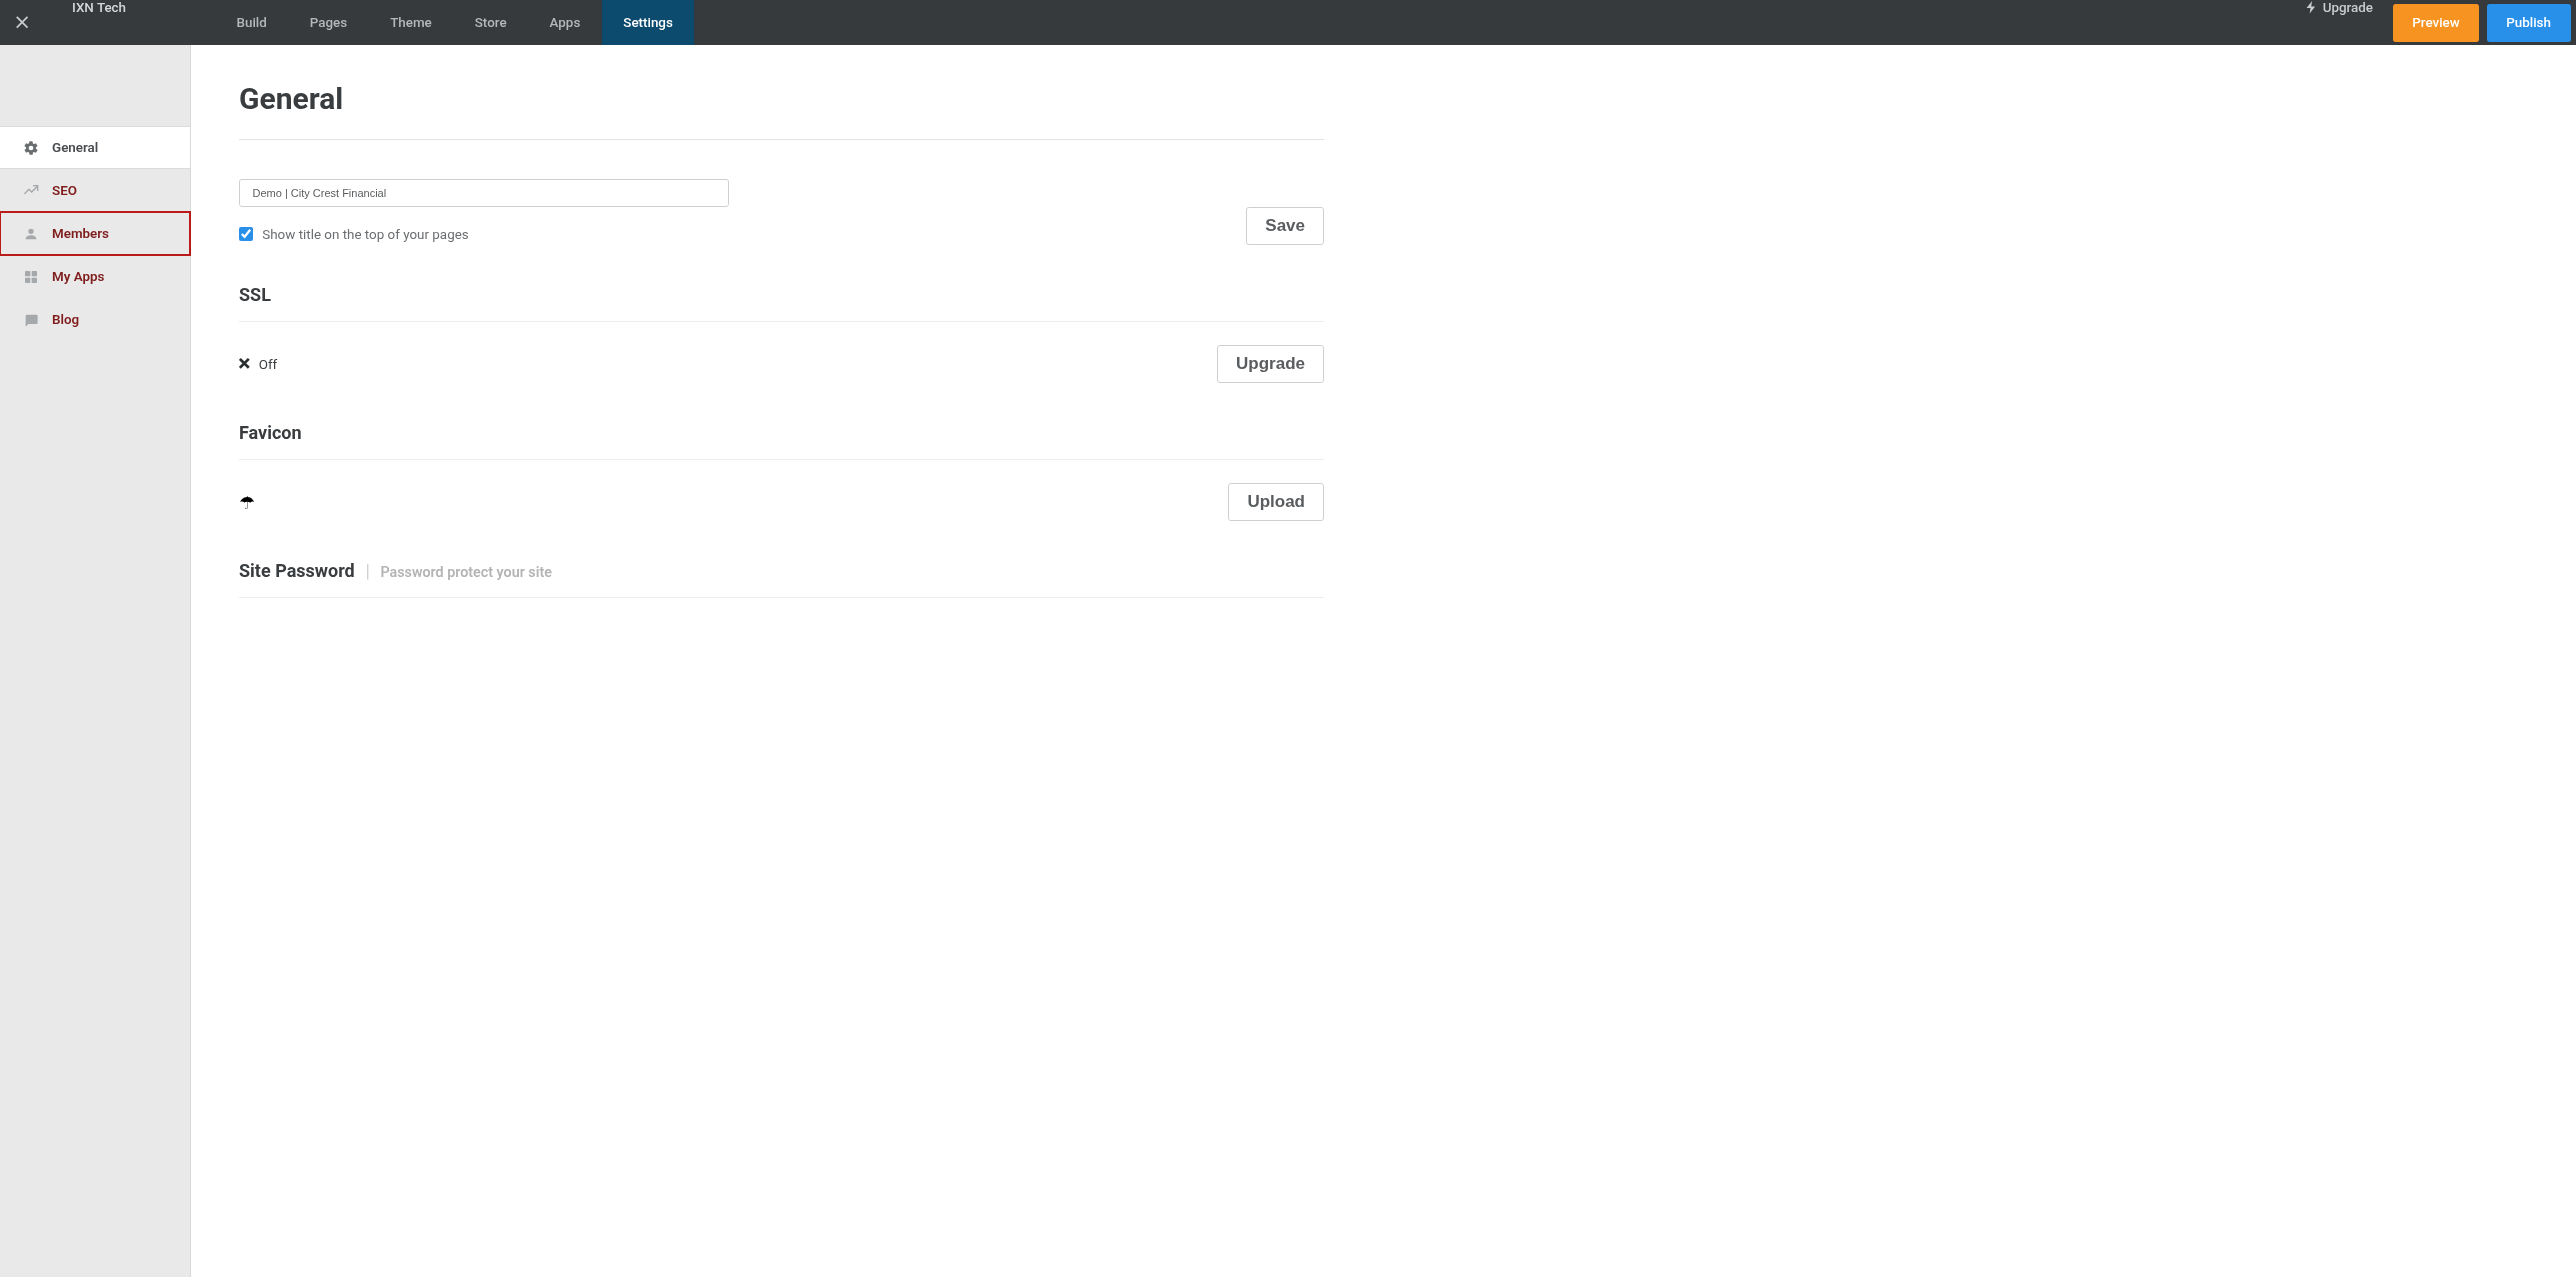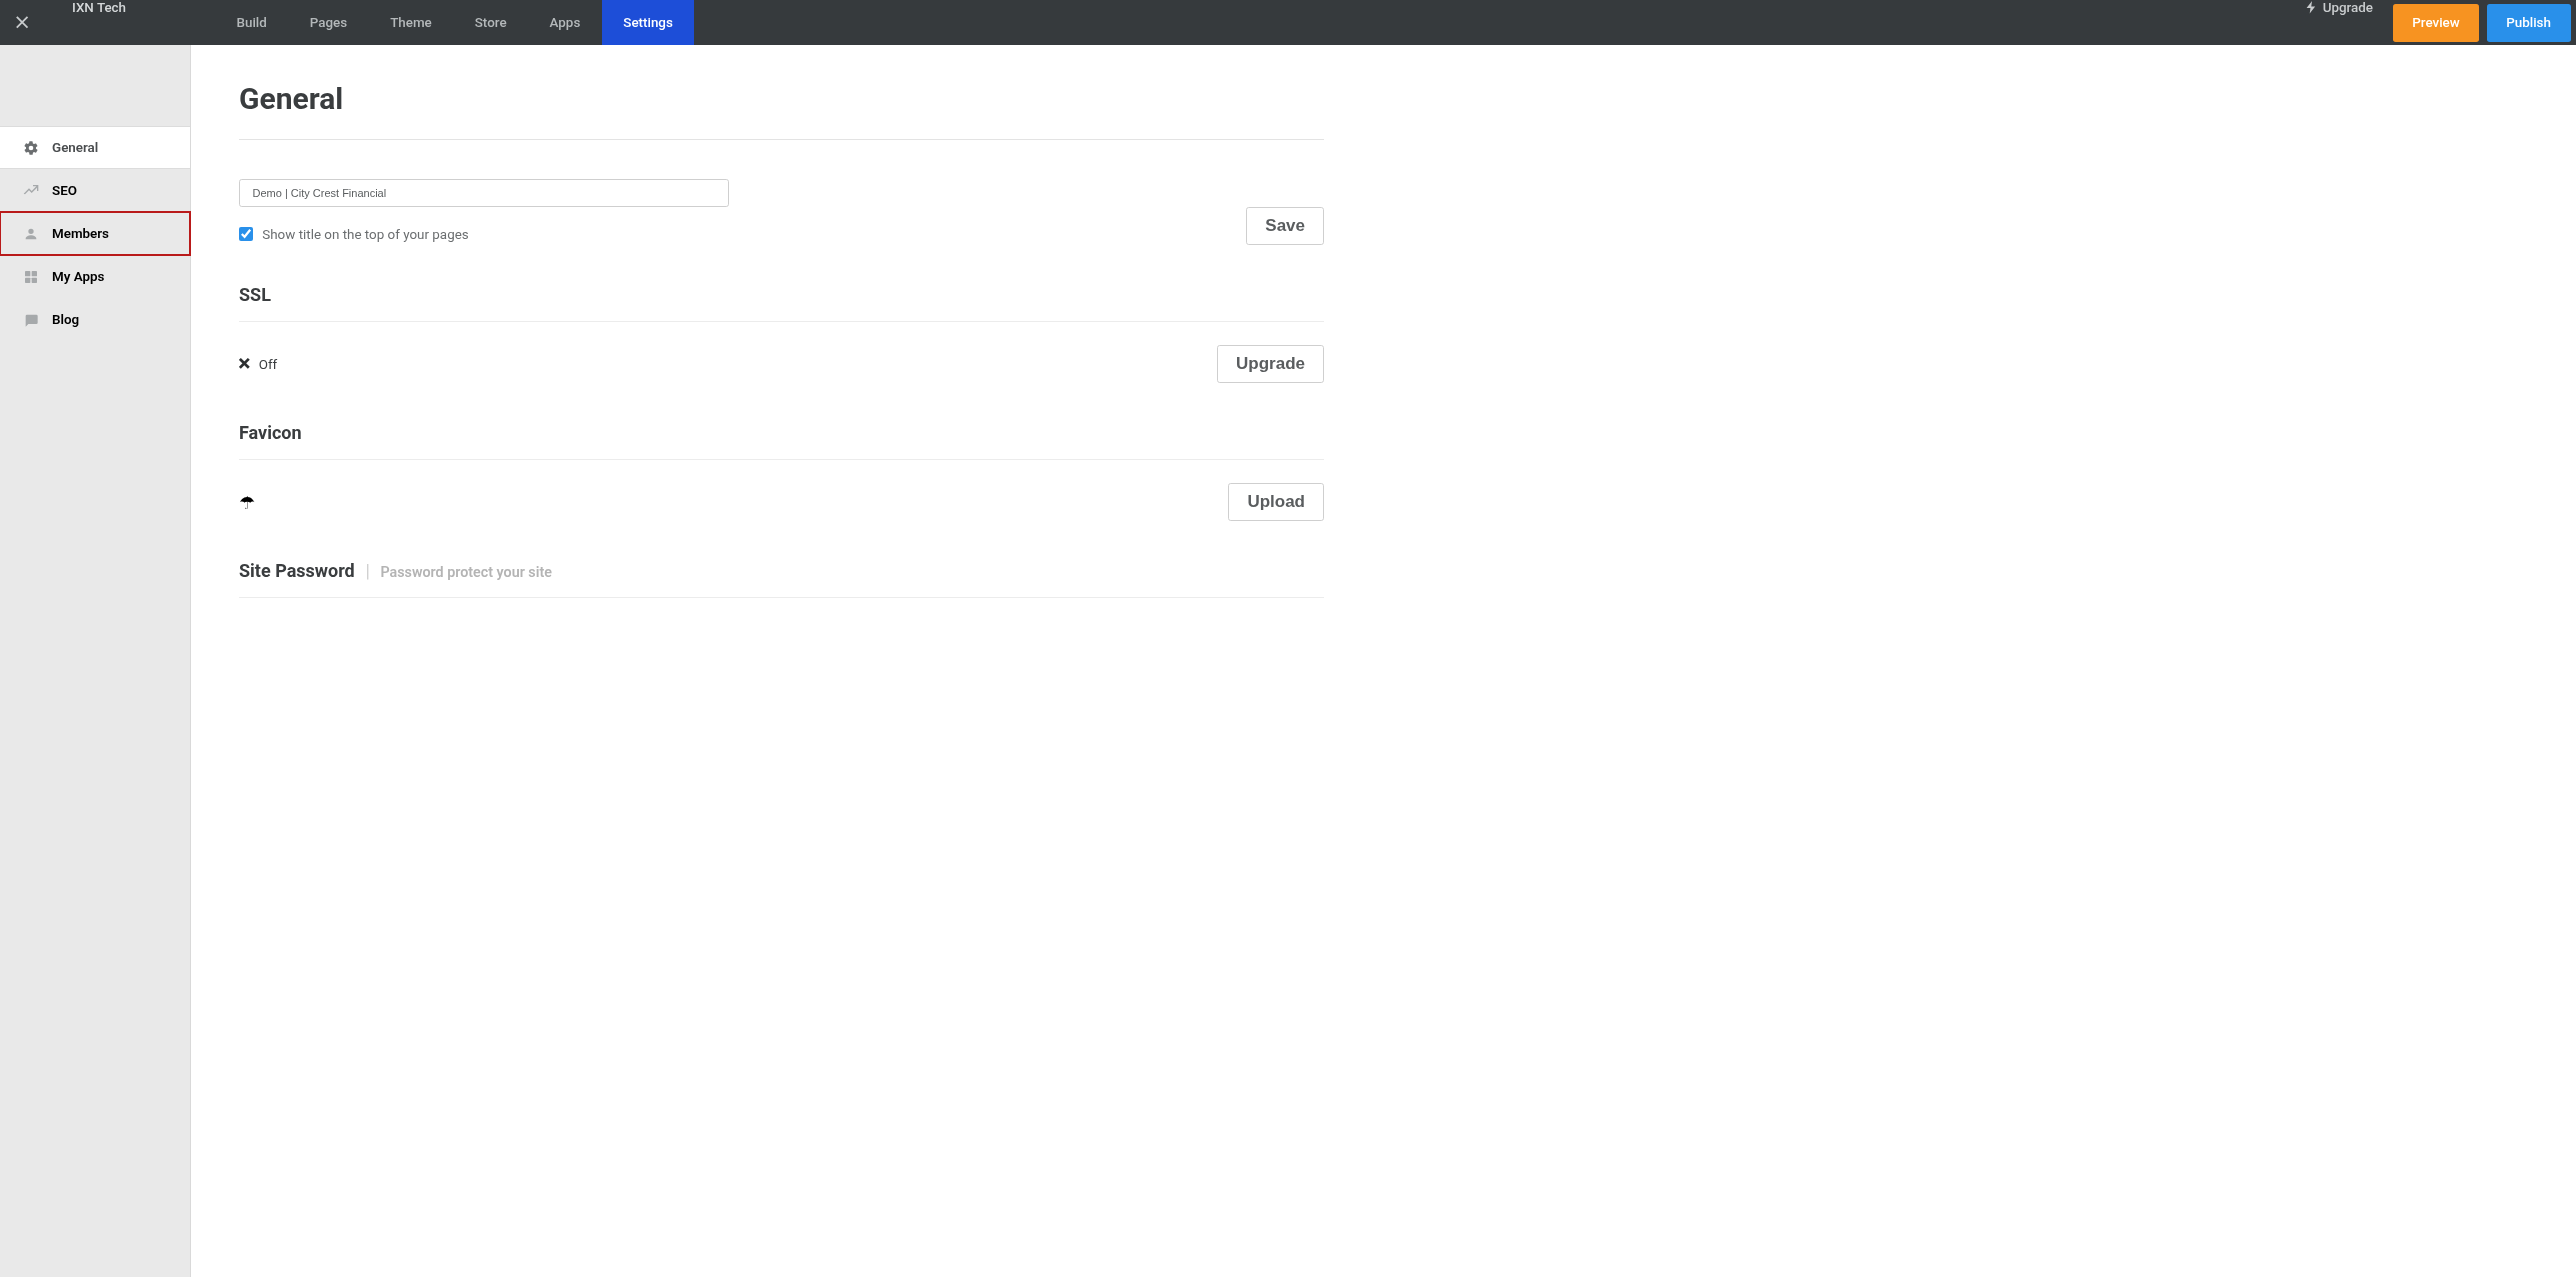--- a/index.html
+++ b/index.html
@@ -37,21 +37,21 @@
   }
   .topbar .tab {
     display: flex;
     align-items: center;
     padding: 0 21.5px;
     cursor: pointer;
     color: #b4b8ba;
     font-weight: 500;
   }
   .topbar .tab.active {
-    background: #1d4ed8;
+    background: #0c4a6e;
     color: #fff;
   }
   .topbar .spacer { flex: 1; }
   .topbar .upgrade {
     display: flex;
     align-items: center;
     gap: 5.4px;
     padding: 0 16px;
     cursor: pointer;
     color: #c9ccce;
@@ -87,21 +87,21 @@
   .sidebar .nav {
     display: flex;
     flex-direction: column;
   }
   .sidebar .nav-item {
     display: flex;
     align-items: center;
     gap: 12.5px;
     height: 43px;
     padding: 0 0 0 21.5px;
-    color: #000000;
+    color: #7f1d1d;
     font-weight: 600;
     cursor: pointer;
     font-size: 13.4px;
   }
   .sidebar .nav-item .icon-slot {
     width: 18px;
     display: flex;
     align-items: center;
     justify-content: center;
   }

